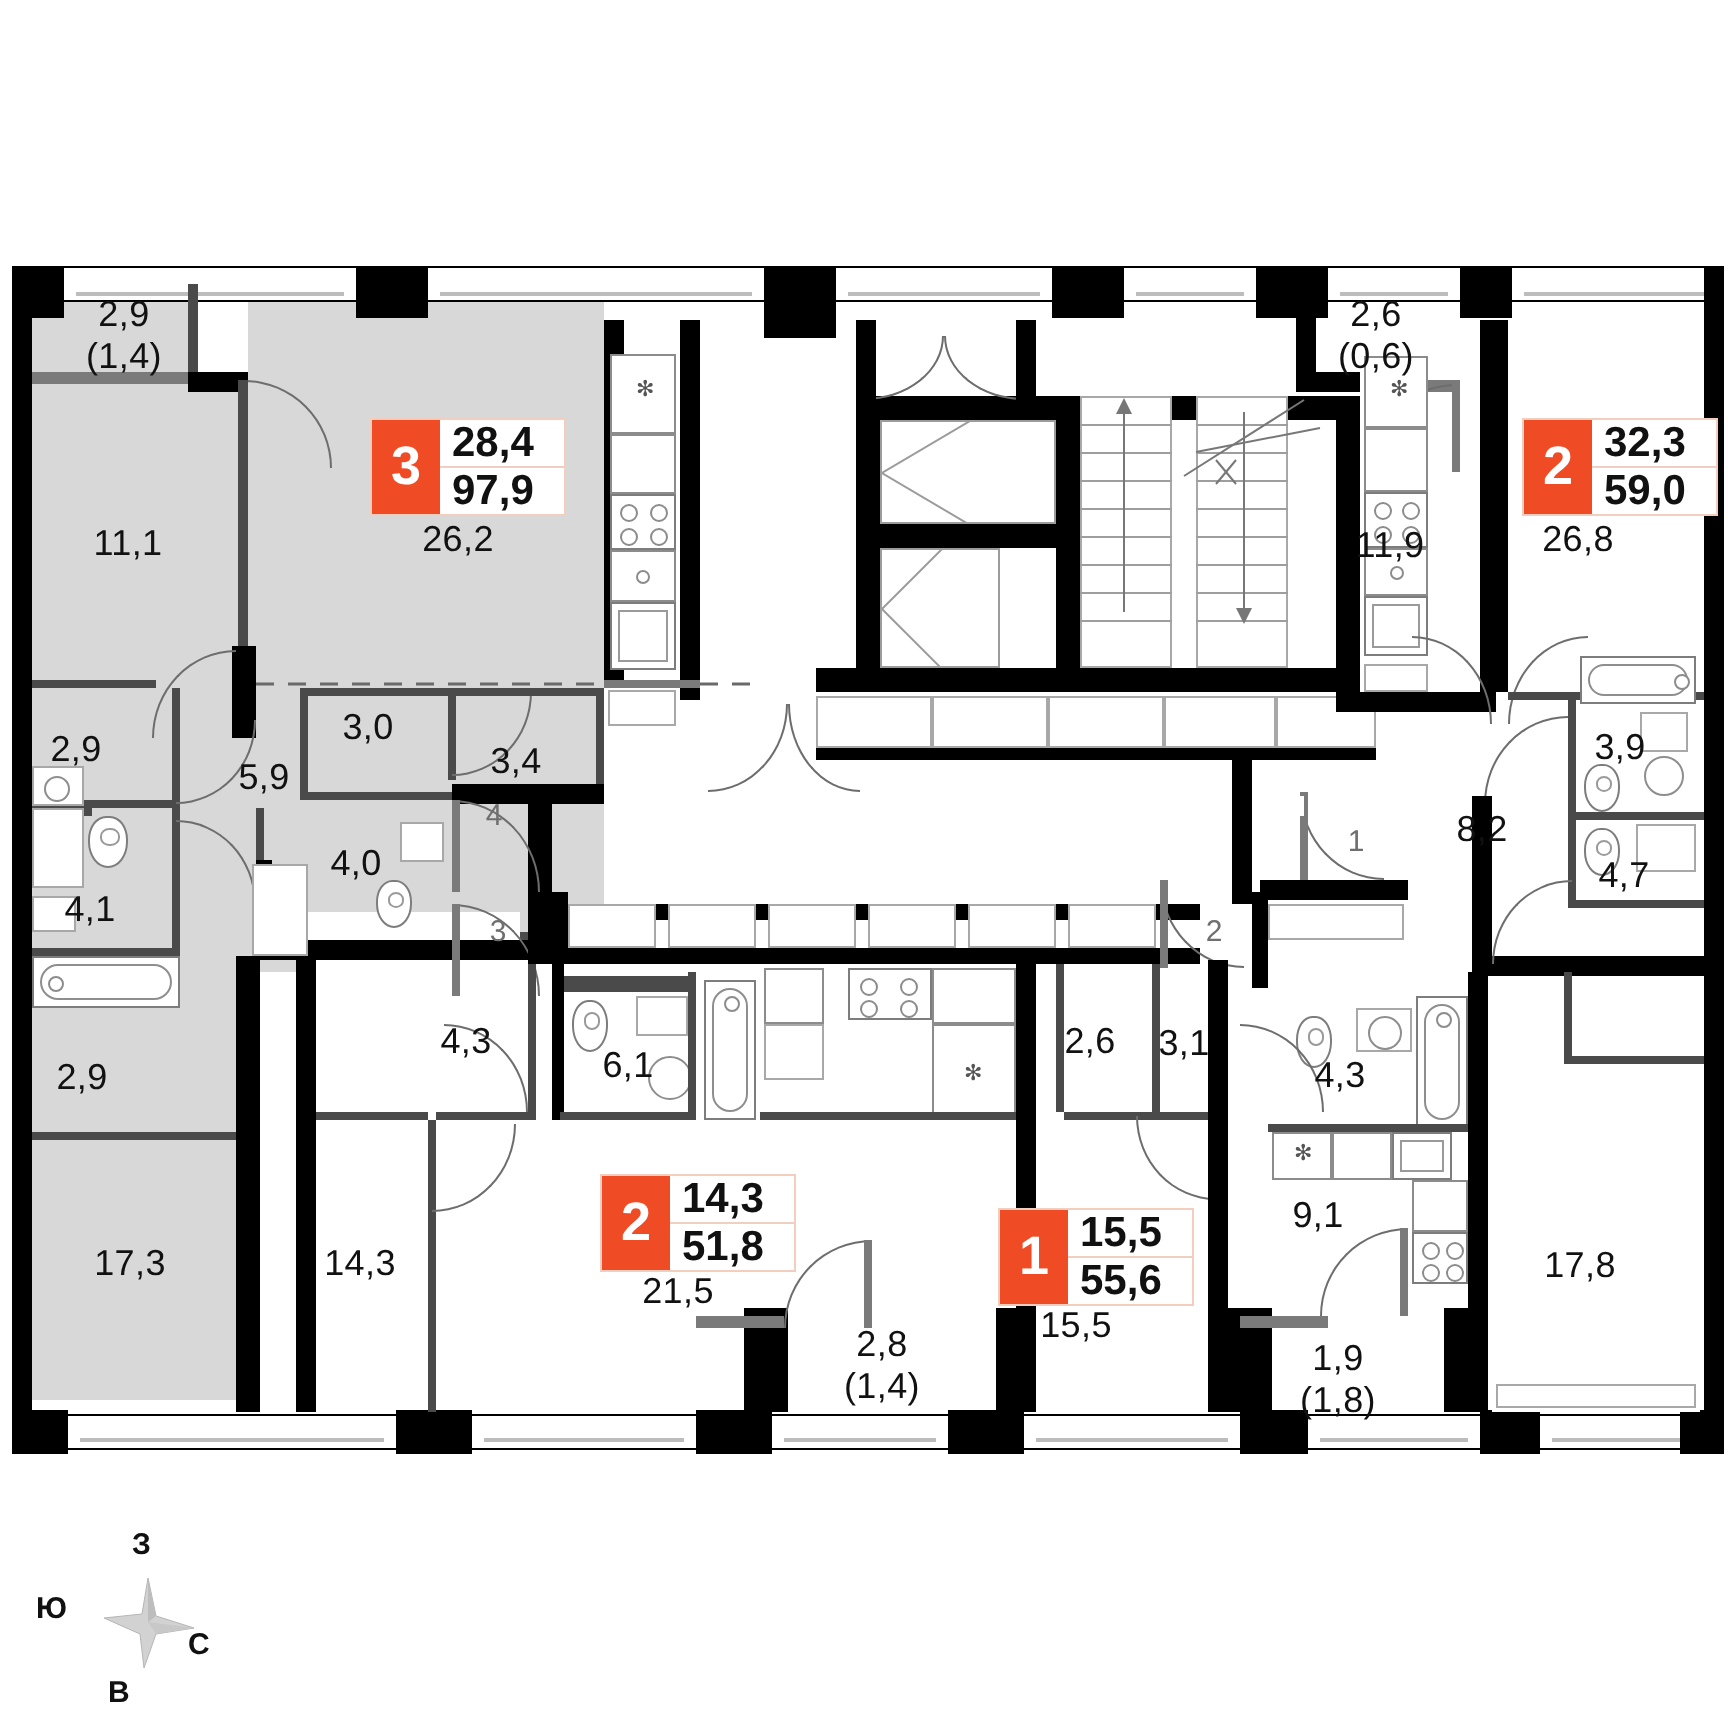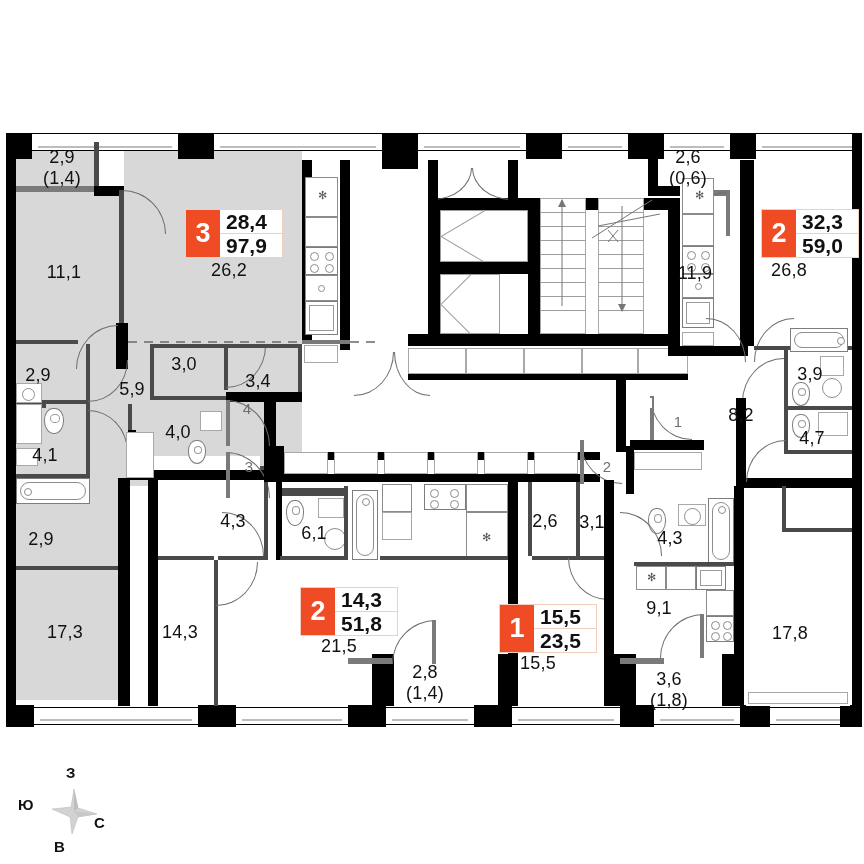--- a/index.html
+++ b/index.html
@@ -428,31 +428,31 @@
   <div class="lab" style="left:184px;top:364px;">3,0</div>
   <div class="lab" style="left:258px;top:381px;">3,4</div>
   <div class="lab" style="left:45px;top:455px;">4,1</div>
   <div class="lab" style="left:178px;top:432px;">4,0</div>
   <div class="lab" style="left:41px;top:539px;">2,9</div>
   <div class="lab" style="left:65px;top:632px;">17,3</div>
   <div class="lab" style="left:180px;top:632px;">14,3</div>
   <div class="lab" style="left:233px;top:521px;">4,3</div>
   <div class="lab" style="left:314px;top:533px;">6,1</div>
   <div class="lab" style="left:339px;top:646px;">21,5</div>
-  <div class="lab two" style="left:425px;top:683px;">
+  <div class="lab two" style="left:441px;top:683px;">
     <span>2,8</span><br>
     <span>(1,4)</span>
   </div>
   <div class="lab" style="left:545px;top:521px;">2,6</div>
   <div class="lab" style="left:592px;top:522px;">3,1</div>
   <div class="lab" style="left:538px;top:663px;">15,5</div>
   <div class="lab" style="left:670px;top:538px;">4,3</div>
   <div class="lab" style="left:659px;top:608px;">9,1</div>
   <div class="lab two" style="left:669px;top:690px;">
-    <span>3,6</span><br>
+    <span>1,9</span><br>
     <span>(1,8)</span>
   </div>
   <div class="lab" style="left:790px;top:633px;">17,8</div>
   <div class="lab two" style="left:688px;top:168px;">
     <span>2,6</span><br>
     <span>(0,6)</span>
   </div>
   <div class="lab" style="left:695px;top:273px;">11,9</div>
   <div class="lab" style="left:789px;top:270px;">26,8</div>
   <div class="lab" style="left:741px;top:415px;">8,2</div>
@@ -485,21 +485,21 @@
     <div class="vals">
       <span>14,3</span>
       <span>51,8</span>
     </div>
   </div>
 
   <div class="badge" style="left:500px;top:605px;">
     <div class="rooms">1</div>
     <div class="vals">
       <span>15,5</span>
-      <span>23,5</span>
+      <span>55,6</span>
     </div>
   </div>
 
   <div id="compass">
     <svg class="cstar" viewBox="0 0 100 100">
       <polygon points="50,6 58,44 96,56 58,62 46,96 42,62 6,46 44,42" fill="#d2d2d2" stroke="#b5b5b5" stroke-width="1"></polygon>
       <polygon points="50,6 58,44 50,50" fill="#bdbdbd"></polygon>
       <polygon points="96,56 58,62 50,50" fill="#c8c8c8"></polygon>
     </svg>
     <div class="c" style="left:56px;top:4px;">З</div>

